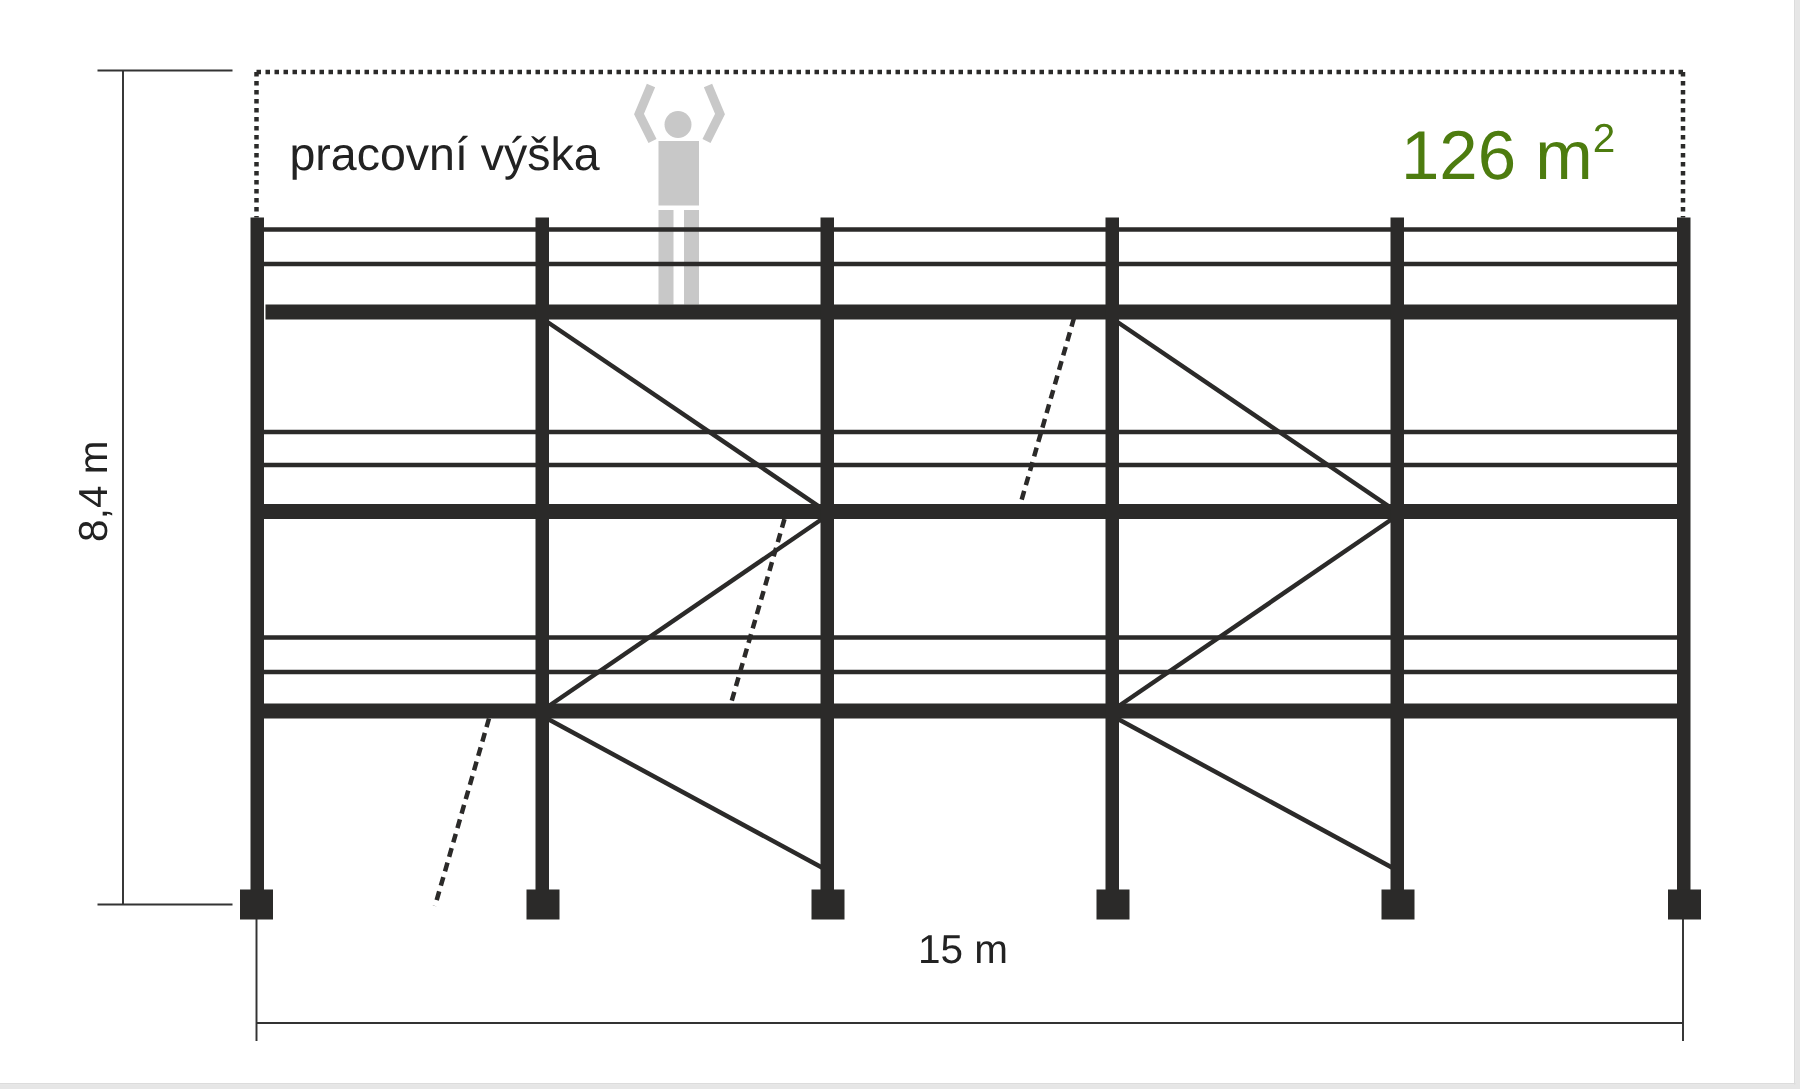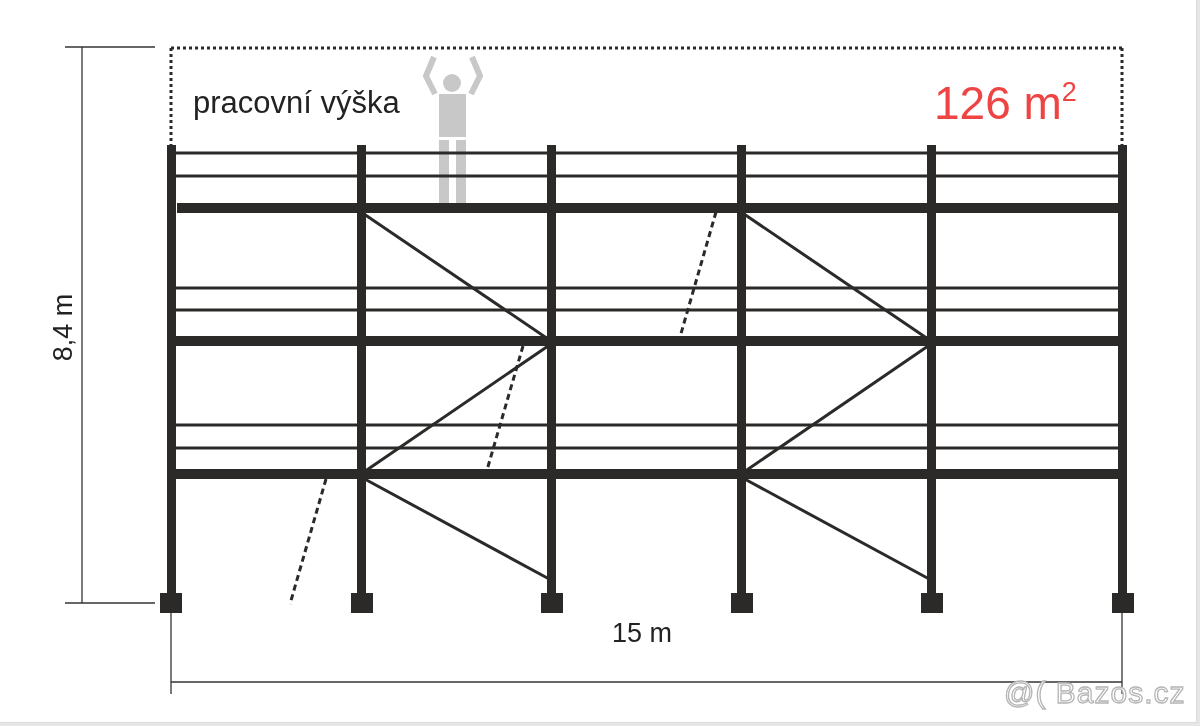--- a/index.html
+++ b/index.html
@@ -1,21 +1,21 @@
 <!DOCTYPE html>
 <html><head>
 <meta charset="utf-8">
 <style>
   html, body { margin: 0; padding: 0; background: #e6e6e6; }
   body { width: 1200px; height: 726px; position: relative; overflow: hidden; font-family: "Liberation Sans", sans-serif; }
   #canvas { position: absolute; left: 0; top: 0; width: 1196px; height: 722px; background: #ffffff; border-right: 1px solid #dcdcdc; border-bottom: 1px solid #dcdcdc; }
   svg { position: absolute; left: 0; top: 0; }
   .label { position: absolute; white-space: nowrap; color: #222222; }
   #work-label { left: 193px; top: 60px; font-size: 31px; margin-top: 25px; }
-  #area-label { left: 934px; top: 76px; font-size: 46px; color: #ef4444; }
+  #area-label { left: 934px; top: 76px; font-size: 46px; color: #4d7c0f; }
   #area-label sup { font-size: 27px; vertical-align: 18px; }
   #width-label { left: 612px; top: 618px; font-size: 27px; }
   #height-label { left: 28px; top: 312px; font-size: 27px; transform: rotate(-90deg); transform-origin: center; width: 70px; text-align: center; }
   #watermark { position: absolute; left: 1004px; top: 676px; font-size: 30px; color: #ffffff; -webkit-text-stroke: 1.3px #b5b5b5; letter-spacing: 1px; }
 </style>
 </head>
 <body>
 
 <div id="canvas">
 
@@ -98,14 +98,13 @@
   </svg>
 
   <div id="work-label" class="label">pracovní výška</div>
 
   <div id="area-label" class="label"><span>126 m</span><sup>2</sup></div>
 
   <div id="height-label" class="label">8,4 m</div>
 
   <div id="width-label" class="label">15 m</div>
 
-  <div id="watermark">@( Bazos.cz</div>
 </div>
 
 </body></html>

